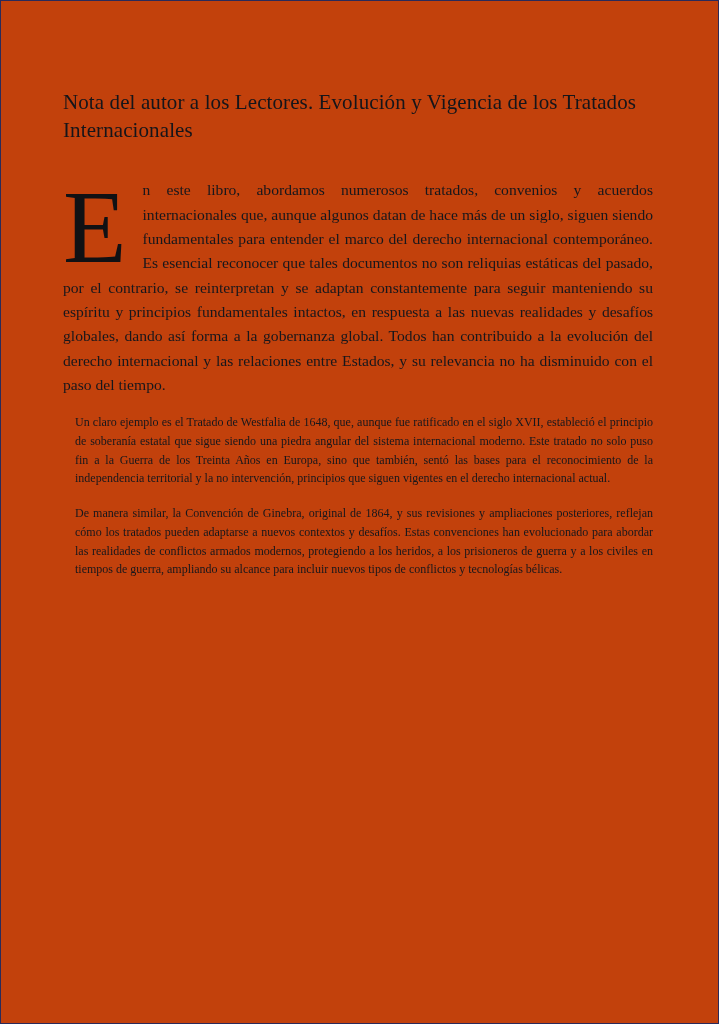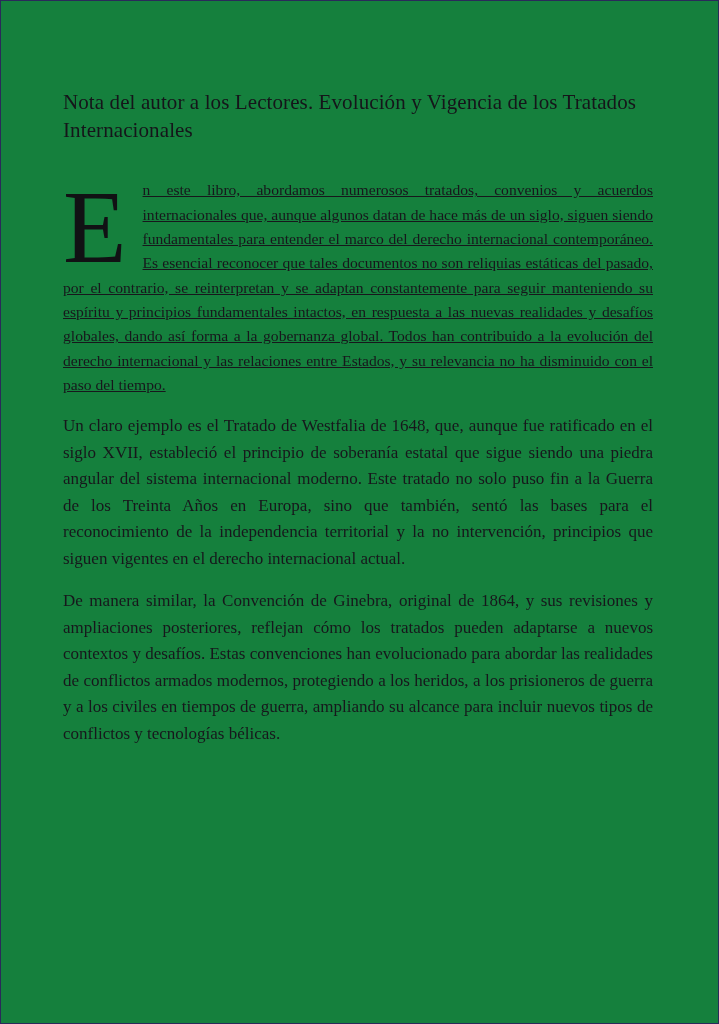--- a/index.html
+++ b/index.html
@@ -12,43 +12,43 @@
     height: 1024px;
     overflow: hidden;
     font-family: "Liberation Serif", "DejaVu Serif", serif;
     color: #1a1a1a;
   }
   .page {
     position: relative;
     width: 719px;
     height: 1024px;
     box-sizing: border-box;
-    background: #15803d;
+    background: #c2410c;
     border: 1px solid #2a2a5a;
   }
   .content {
     position: absolute;
     left: 62px;
     top: 88px;
     width: 590px;
   }
   .doc-title {
     font-size: 21px;
     line-height: 1.32;
     font-weight: normal;
     color: #15151a;
     margin: 0 0 34px 0;
     letter-spacing: 0.1px;
   }
   .para {
-    font-size: 17px;
+    font-size: 12px;
     line-height: 1.56;
     text-align: justify;
     text-justify: inter-word;
-    margin: 0 0 16px 0;
+    margin: 0 0 16px 12px;
     color: #17171c;
     hyphens: none;
   }
   
   .dropcap-wrap {
     position: relative;
     min-height: 118px;
   }
   .dropcap {
     float: left;
@@ -64,21 +64,20 @@
     line-height: 1.5;
     margin: 0 0 10px 0;
     color: #17171c;
   }
   .para-first {
     font-size: 15.6px;
     line-height: 1.56;
     text-align: justify;
     margin: 0 0 16px 0;
     color: #17171c;
-    text-decoration: underline;
   }
   .clearfix::after {
     content: "";
     display: block;
     clear: both;
   }
 </style>
 </head>
 <body>
 

